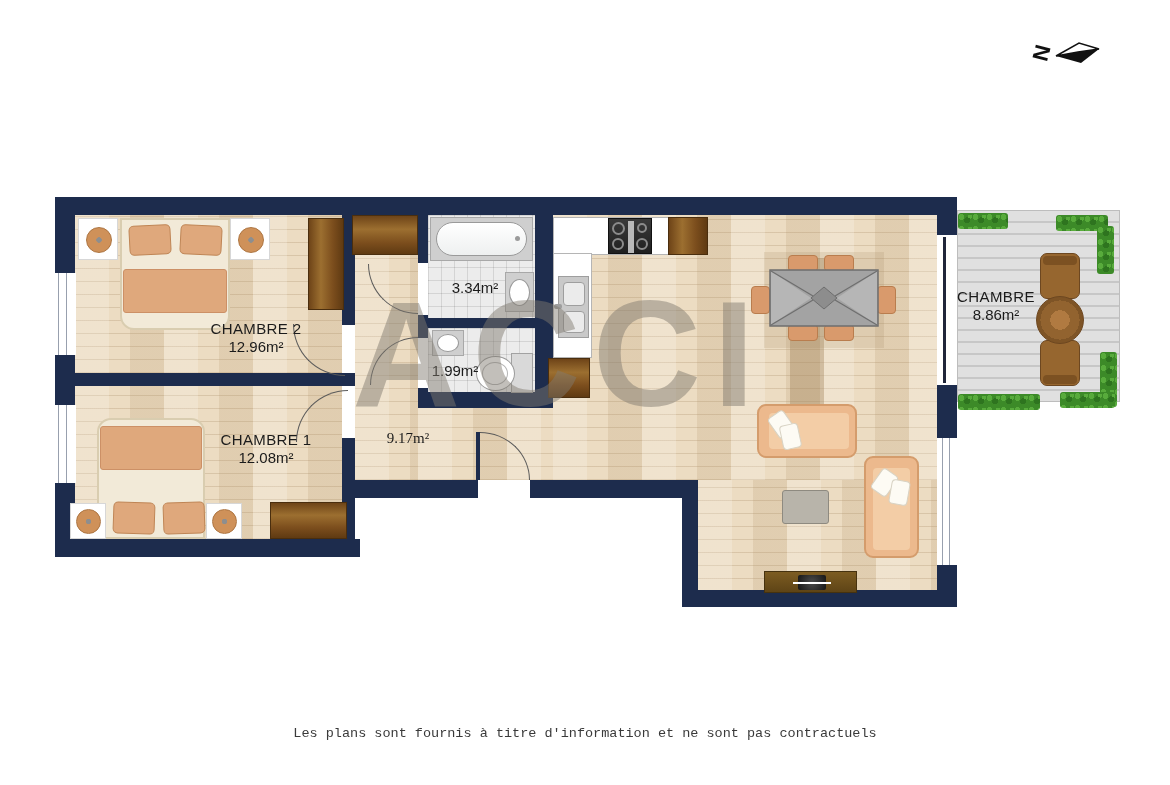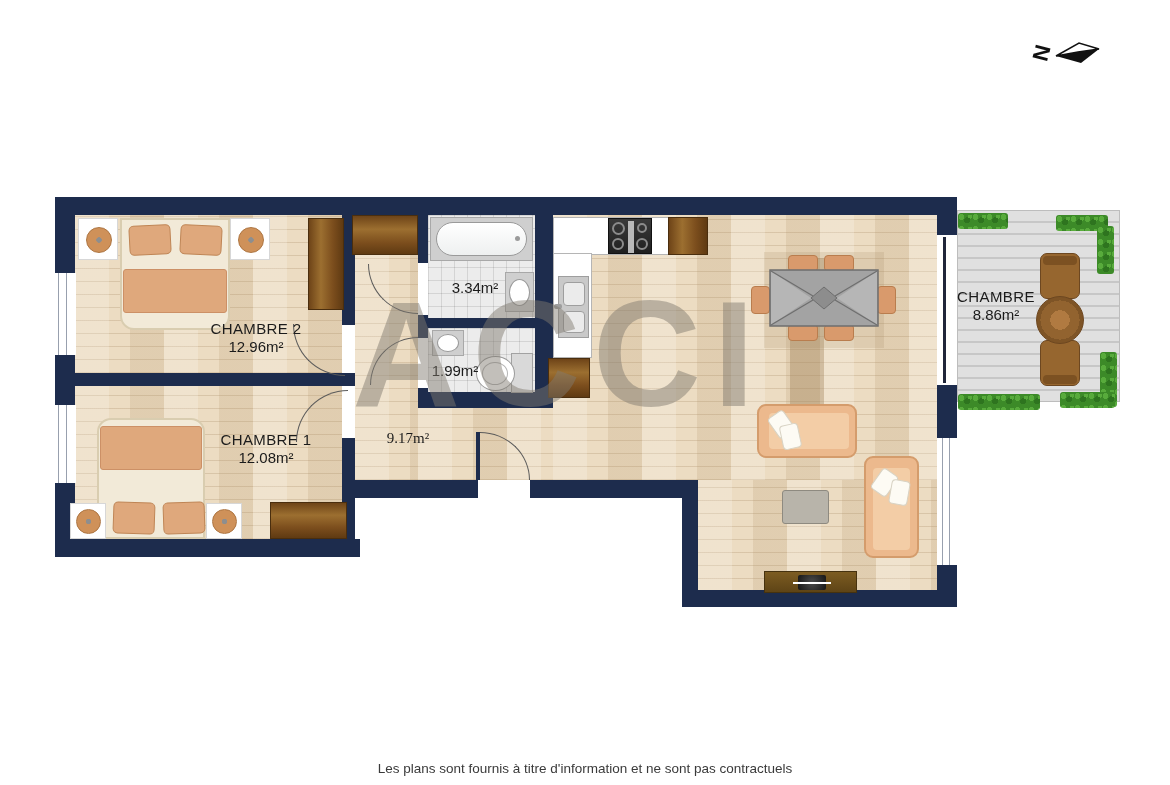--- a/index.html
+++ b/index.html
@@ -238,15 +238,15 @@
   </div>
 
   <div class="a wm" style="left:352px;top:279px;font-size:150px;letter-spacing:12px;">ACCI</div>
 
   <svg class="a" style="left:1020px;top:33px;" width="105" height="50" viewBox="0 0 105 50">
     <text x="18" y="30" font-size="22" font-weight="bold" fill="#111" transform="rotate(-75 22 24)" font-family="Liberation Sans, sans-serif" id="compass-n">N</text>
     <polygon points="36,23 59,10 79,16 58,19" fill="#ffffff" stroke="#111" stroke-width="1.5"></polygon>
     <polygon points="36,23 58,19 79,16 61,30" fill="#111"></polygon>
   </svg>
 
-  <div class="a footer" style="left:0;top:761px;">Les plans sont fournis à titre d'information et ne sont pas contractuels</div>
+  <div class="a footer" style="left:0;top:726px;font-family:Liberation Mono, monospace;">Les plans sont fournis à titre d'information et ne sont pas contractuels</div>
 
 </div>
 
 </body></html>

